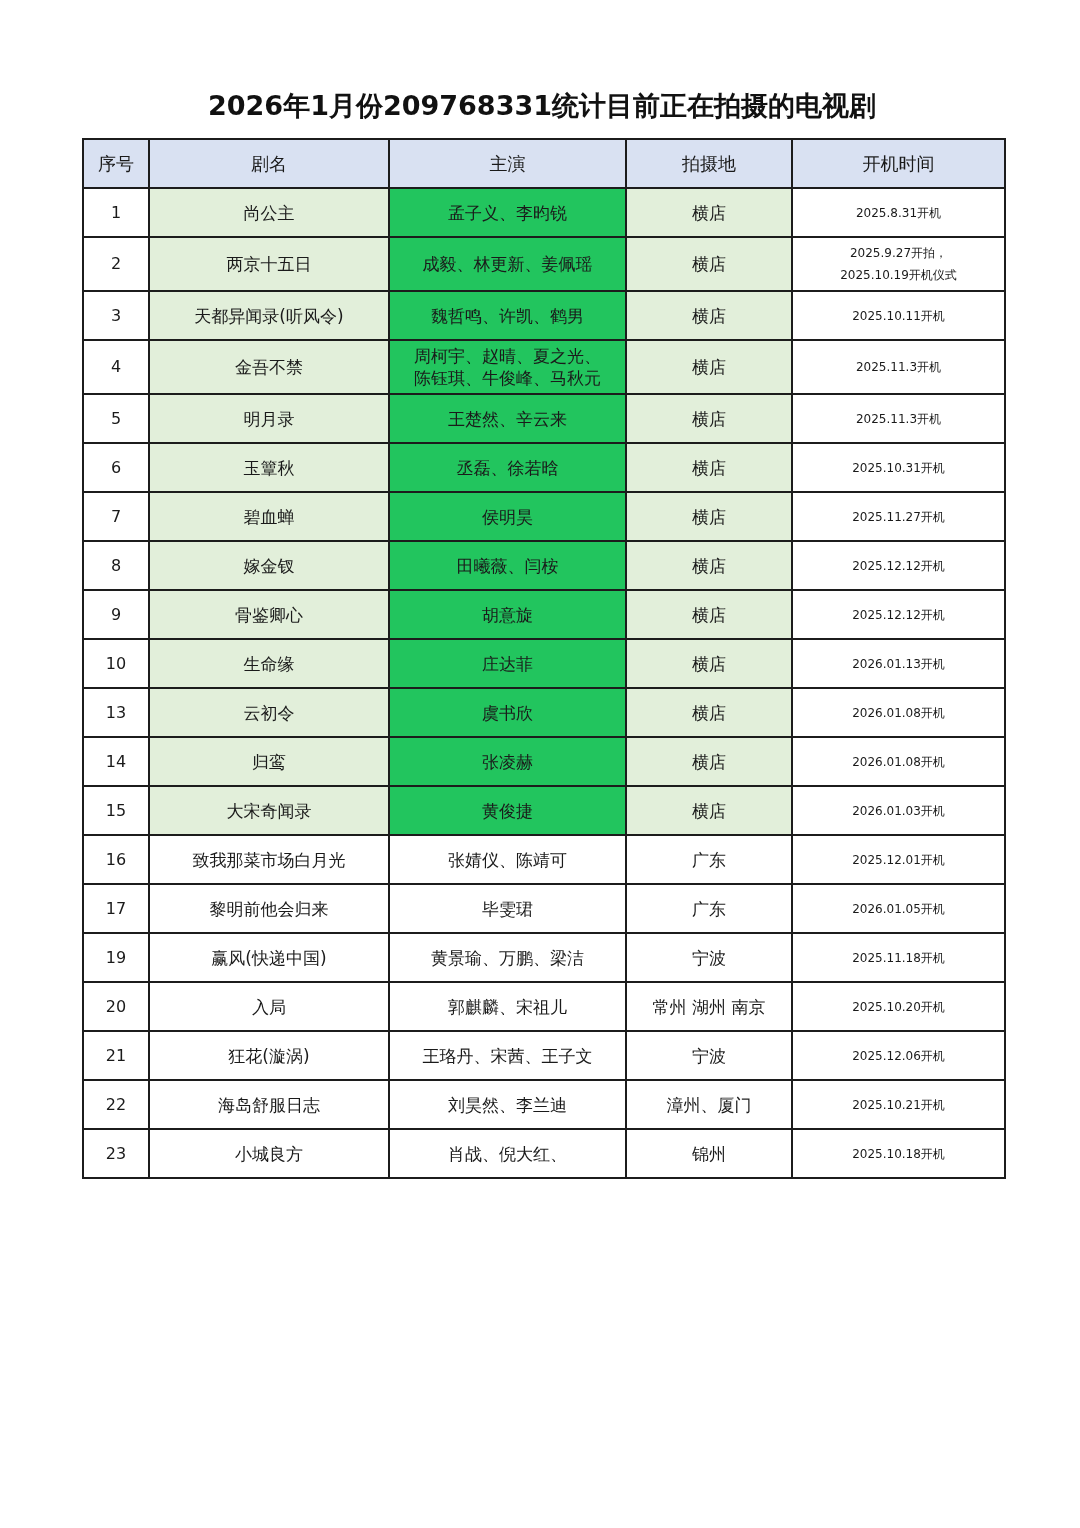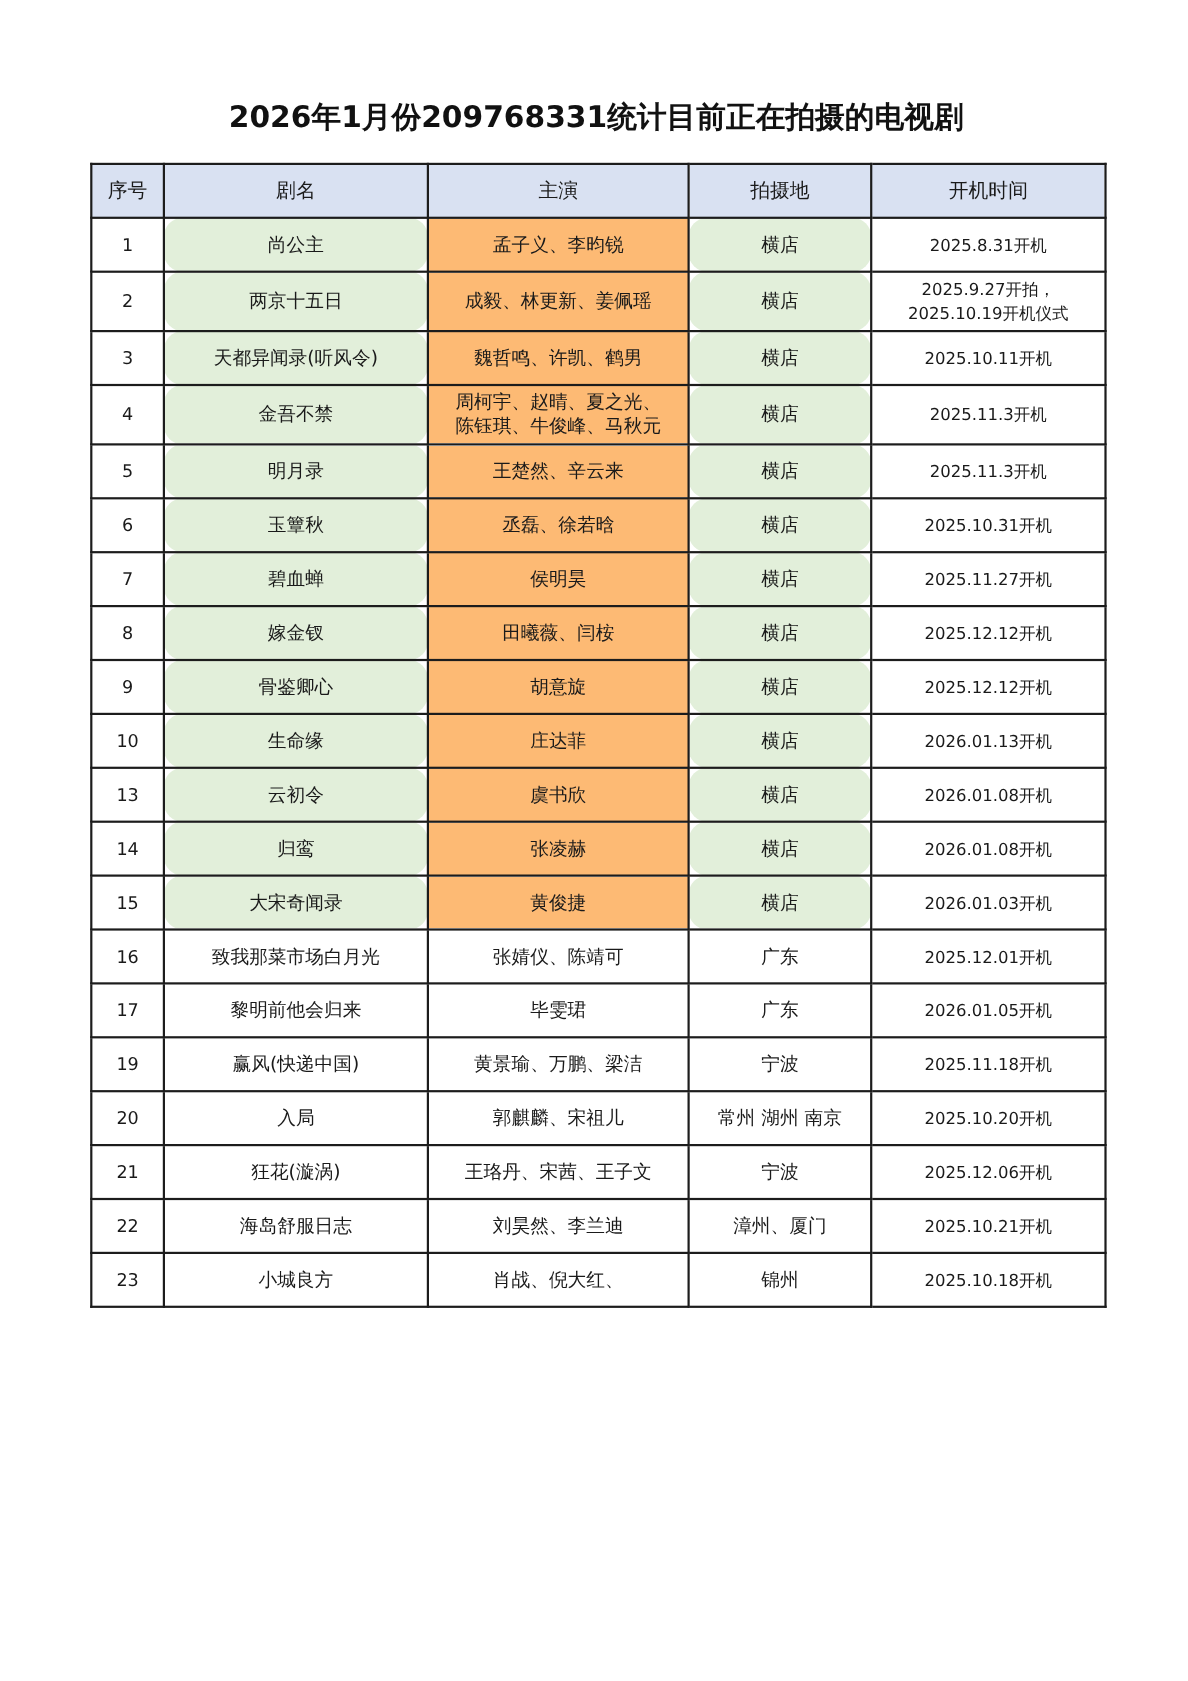--- a/index.html
+++ b/index.html
@@ -7,42 +7,42 @@
     width: 1080px; height: 1528px; position: relative; overflow: hidden;
     font-family: "DejaVu Sans", "Liberation Sans", sans-serif;
     color: #1a1a1a;
   }
   .title {
     position: absolute; left: 0; top: 88px; width: 1084px;
     text-align: center; font-size: 27px; font-weight: bold; letter-spacing: 0px;
     color: #111;
   }
   table {
-    position: absolute; left: 82px; top: 148px;
+    position: absolute; left: 82px; top: 138px;
     border-collapse: collapse; table-layout: fixed;
     width: 922px;
   }
   col.c0 { width: 66px; }
   col.c1 { width: 240px; }
   col.c2 { width: 237px; }
   col.c3 { width: 166px; }
   col.c4 { width: 213px; }
   th, td {
     border: 2px solid #1c1c1c;
     text-align: center; vertical-align: middle;
     font-size: 17px; font-weight: normal; padding: 0 2px;
     line-height: 22px; overflow: hidden; white-space: nowrap;
   }
   th { height: 47px; background: #d9e1f2; font-size: 18px; }
   td { height: 47px; background: #ffffff; }
   td.multi { white-space: normal; line-height: 22px; }
   td.num { font-size: 16px; }
-  td.date { font-size: 15px; }
-  tr.hd td.name, tr.hd td.loc { background: #e2efda; border-radius: 17px; }
-  tr.hd td.cast { background: #fdba74; }
+  td.date { font-size: 12px; }
+  tr.hd td.name, tr.hd td.loc { background: #e2efda; }
+  tr.hd td.cast { background: #22c55e; }
   tr.r2 td, tr.r4 td { height: 52px; }
 </style>
 </head>
 <body>
 
 <div class="title">2026年1月份209768331统计目前正在拍摄的电视剧</div>
 
 <table>
   <colgroup>
     <col class="c0">

